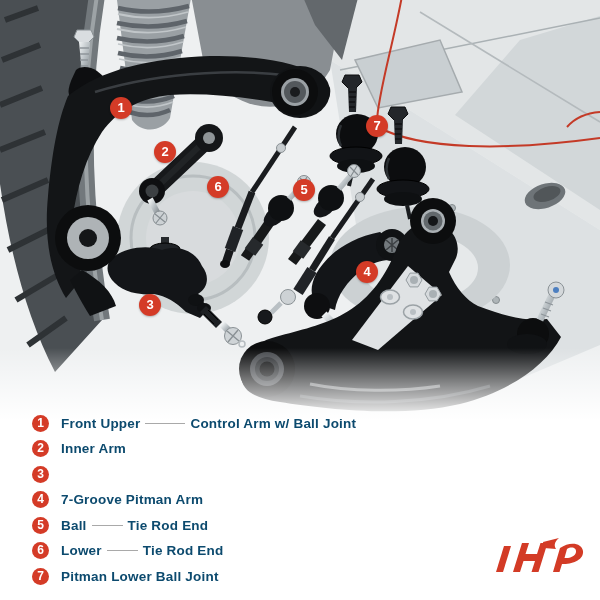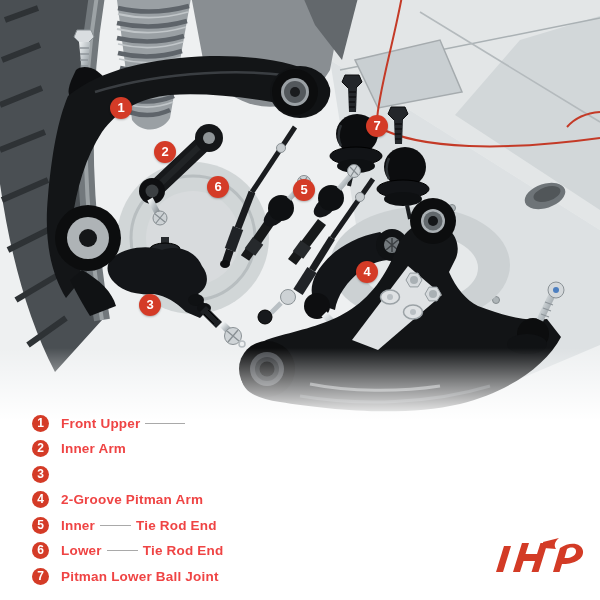--- a/index.html
+++ b/index.html
@@ -10,21 +10,21 @@
   #photo svg{display:block;}
   
   .mk{position:absolute;width:22px;height:22px;border-radius:50%;background:#d43b27;
       color:#fff;font-weight:bold;font-size:13px;line-height:22px;text-align:center;
       box-shadow:0 1px 2px rgba(0,0,0,.25);}
   
   #legend{position:absolute;left:32px;top:414px;}
   .lrow{display:flex;align-items:center;height:18px;margin-bottom:7.5px;}
   .badge{flex:0 0 17px;width:17px;height:17px;border-radius:50%;background:#d43b27;color:#fff;
          font-weight:bold;font-size:12px;line-height:17px;text-align:center;margin-right:12px;}
-  .lbl{font-size:13.5px;font-weight:bold;color:#ef4444;letter-spacing:.2px;white-space:nowrap;}
+  .lbl{font-size:13.5px;font-weight:bold;color:#0c4a6e;letter-spacing:.2px;white-space:nowrap;}
   .conn{display:inline-block;height:1px;background:#a9a9a9;margin:0 5px;}
   .conn.w40{width:40px;} .conn.w31{width:31px;}
   
   #logo{position:absolute;left:492px;top:535px;width:92px;height:42px;}
 </style>
 </head>
 <body>
 
 <div id="stage">
 
@@ -251,35 +251,36 @@
   <div class="mk" style="left:356px;top:261px;">4</div>
   <div class="mk" style="left:293px;top:179px;">5</div>
   <div class="mk" style="left:207px;top:176px;">6</div>
   <div class="mk" style="left:366px;top:115px;">7</div>
 
   <div id="legend">
     <div class="lrow">
       <span class="badge">1</span>
       <span class="lbl">Front Upper</span>
       <span class="conn w40"></span>
+      <span class="lbl">Control Arm w/ Ball Joint</span>
     </div>
     <div class="lrow">
       <span class="badge">2</span>
       <span class="lbl">Inner Arm</span>
     </div>
     <div class="lrow">
       <span class="badge">3</span>
     </div>
     <div class="lrow">
       <span class="badge">4</span>
-      <span class="lbl">2-Groove Pitman Arm</span>
+      <span class="lbl">7-Groove Pitman Arm</span>
     </div>
     <div class="lrow">
       <span class="badge">5</span>
-      <span class="lbl">Inner</span>
+      <span class="lbl">Ball</span>
       <span class="conn w31"></span>
       <span class="lbl">Tie Rod End</span>
     </div>
     <div class="lrow">
       <span class="badge">6</span>
       <span class="lbl">Lower</span>
       <span class="conn w31"></span>
       <span class="lbl">Tie Rod End</span>
     </div>
     <div class="lrow">

